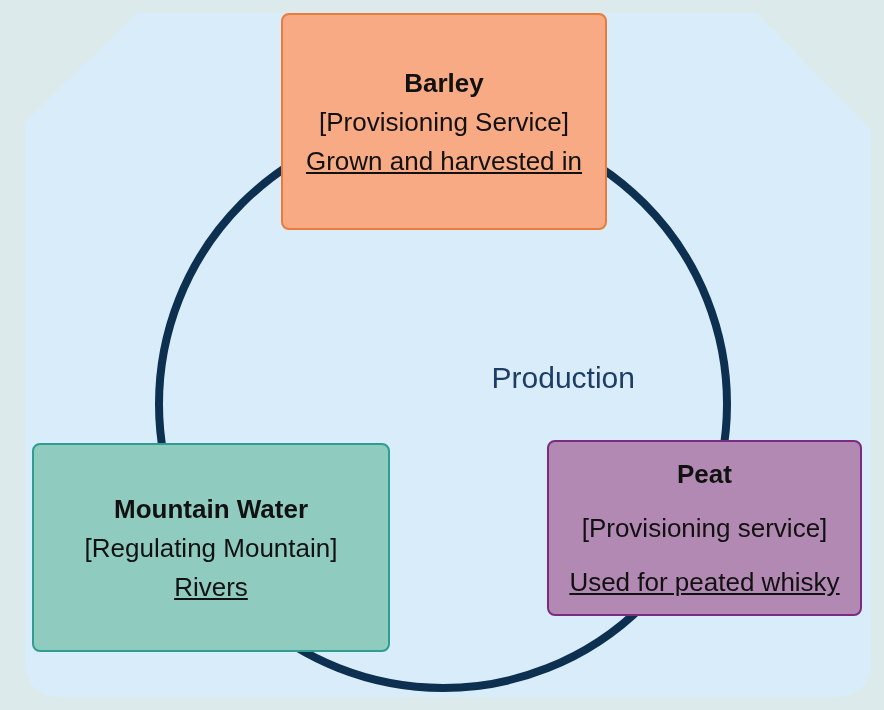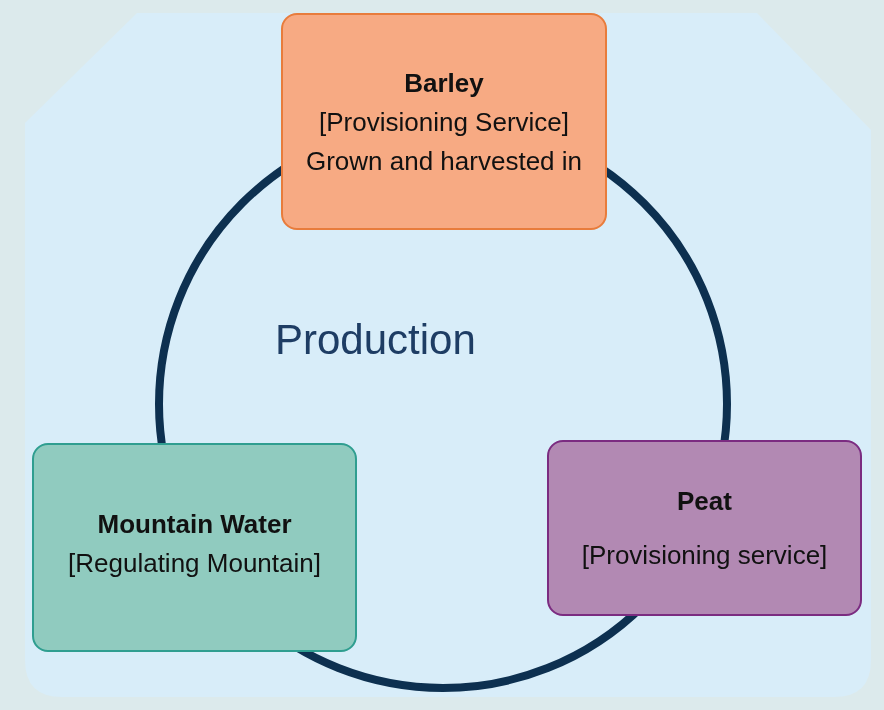--- a/index.html
+++ b/index.html
@@ -23,55 +23,55 @@
   }
   .bg-shape { fill: var(--inner-background, #d8edf9); }
   .cycle-circle {
     fill: none;
     stroke: var(--circle-stroke, #0d3050);
     stroke-width: 8;
   }
   .node {
     position: absolute;
     box-sizing: border-box;
-    border-radius: 16px;
+    border-radius: 8px;
     display: flex;
     flex-direction: column;
     align-items: center;
     justify-content: center;
     gap: 9px;
     text-align: center;
     color: var(--node-text, #111111);
     font-size: 26px;
     line-height: 30px;
   }
   .node p { margin: 0; }
   .node .node-title { font-weight: bold; }
   .node-barley {
     left: 281px; top: 13px; width: 326px; height: 217px;
     background: var(--barley-fill, #f7aa83);
     border: 2.5px solid var(--barley-border, #e87c3c);
   }
   .node-water {
-    left: 32px; top: 443px; width: 325px; height: 209px;
+    left: 32px; top: 443px; width: 358px; height: 209px;
     background: var(--water-fill, #90cbbf);
     border: 2.5px solid var(--water-border, #2f9e90);
   }
   .node-peat {
     left: 547px; top: 440px; width: 315px; height: 176px;
     background: var(--peat-fill, #b289b3);
     border: 2.5px solid var(--peat-border, #7b2c81);
     gap: 24px;
   }
-  .desc-line { display: block; }
+  .desc-line { display: block; text-decoration: underline; }
   .center-title {
     position: absolute;
-    left: 275px; top: 320px; width: 360px;
-    text-align: left;
-    font-size: 42px;
+    left: 275px; top: 358px; width: 360px;
+    text-align: right;
+    font-size: 30px;
     line-height: 39px;
     color: var(--title-text, #1e3d64);
   }
   .center-title span { display: block; }
 </style>
 </head>
 <body>
 
 <div class="canvas">
 
@@ -89,21 +89,25 @@
   </div>
 
   <div class="center-title">
     <span>Production</span>
   </div>
 
   <div class="node node-water">
     <p class="node-title">Mountain Water</p>
     <p class="node-subtitle">[Regulating Mountain]</p>
     <p class="node-desc">
+        <span class="desc-line">Rivers</span>
       </p>
   </div>
 
   <div class="node node-peat">
     <p class="node-title">Peat</p>
     <p class="node-subtitle">[Provisioning service]</p>
+    <p class="node-desc">
+        <span class="desc-line">Used for peated whisky</span>
+      </p>
   </div>
 
 </div>
 
 </body></html>

